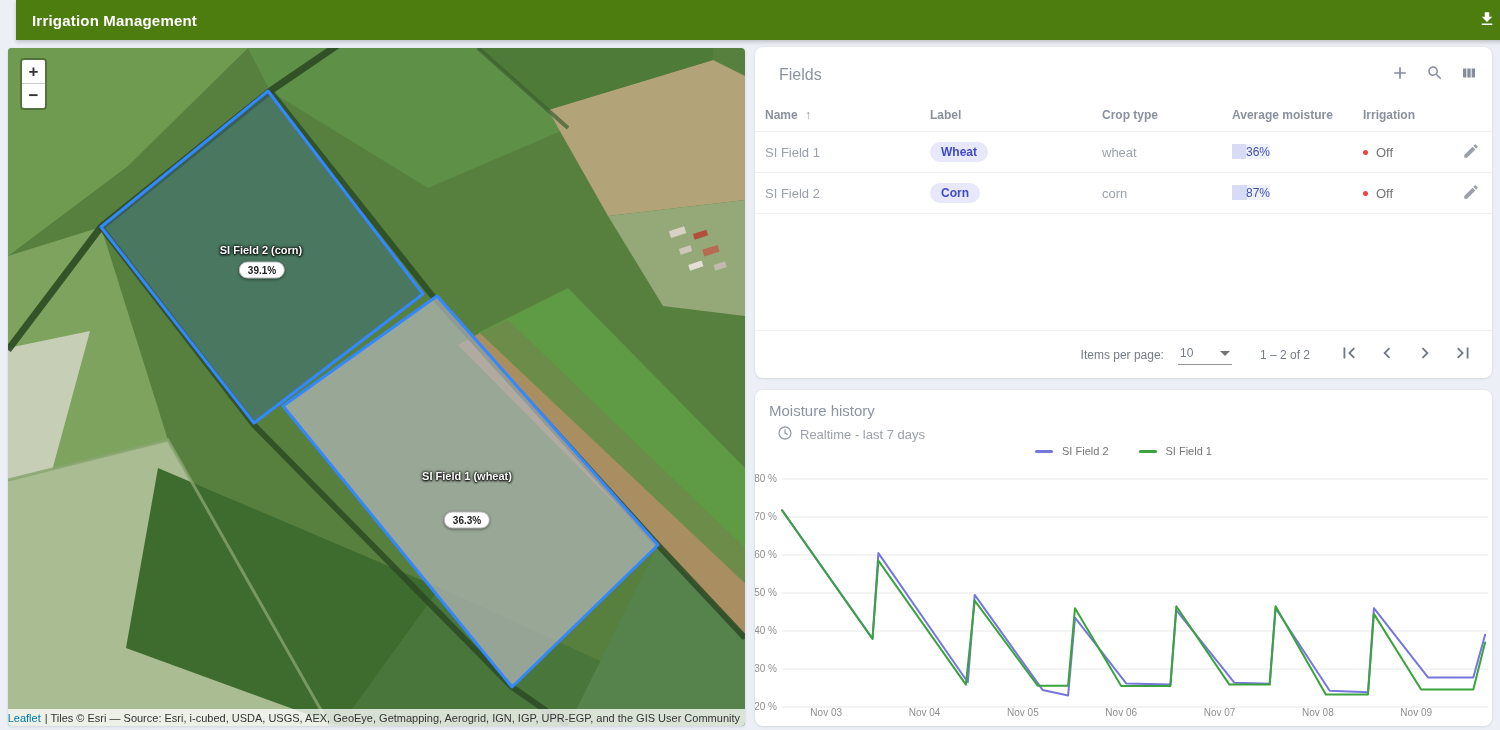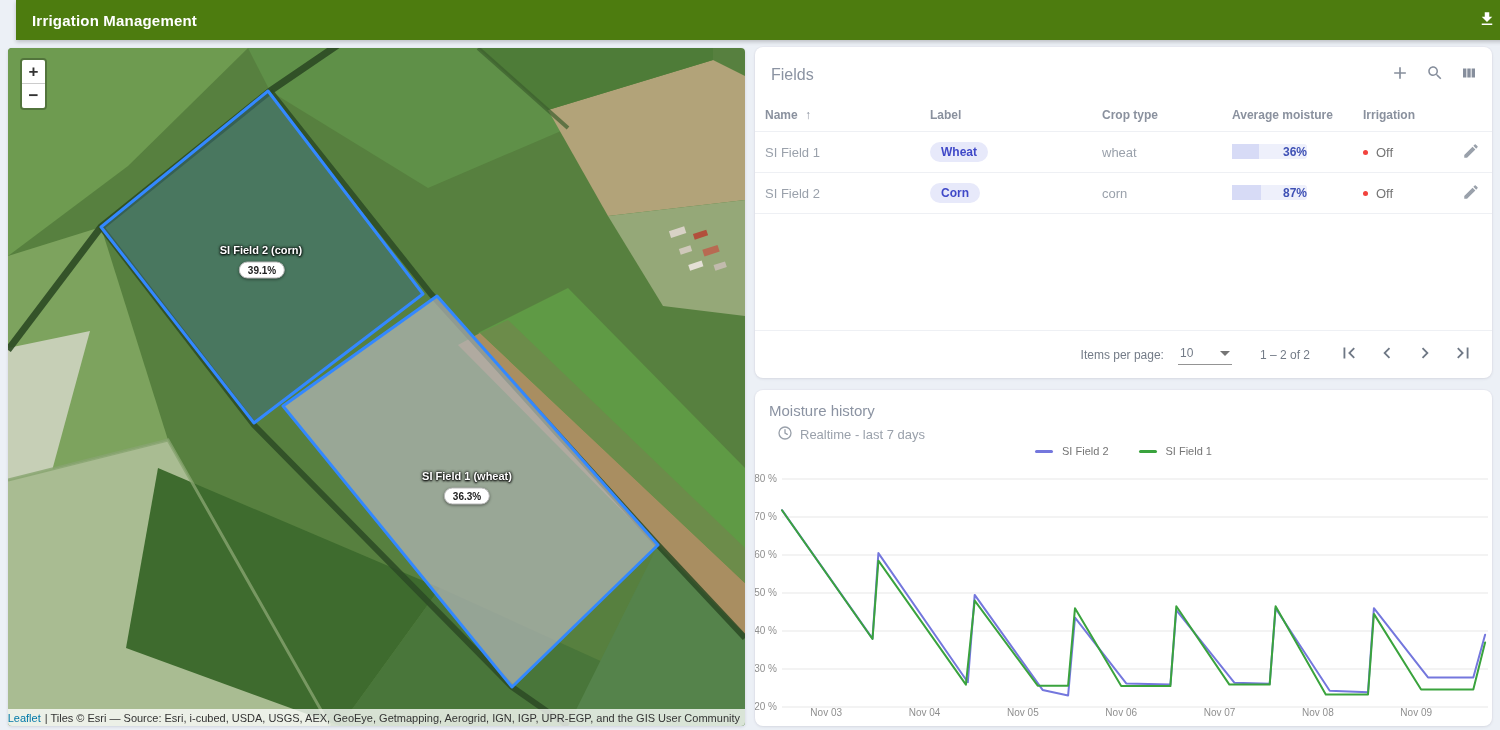--- a/index.html
+++ b/index.html
@@ -35,37 +35,37 @@
   .zoom-btn { display:block; width:100%; height:24px; background:#fff; border:none;
     font-size:17px; font-weight:bold; color:#333; line-height:22px; cursor:pointer; }
   .zoom-btn:first-child { border-bottom:1px solid #ccc; }
   .attribution { position:absolute; right:0; bottom:0; height:17px; z-index:5;
     background:rgba(255,255,255,.78); display:flex; align-items:center; gap:4px;
     padding:0 5px 0 4px; font-size:11px; color:#333; white-space:nowrap; }
   .leaflet-link { color:#0078a8; text-decoration:none; }
 
   
   .fields-card { left:755px; top:47px; width:737px; height:331px; display:flex; flex-direction:column; }
-  .card-head { display:flex; align-items:center; padding:12px 10px 8px 16px; }
+  .card-head { display:flex; align-items:center; padding:12px 10px 8px 24px; }
   .card-title { color:#8b93a2; font-size:16px; }
   .head-icons { margin-left:auto; display:flex; align-items:center; gap:8px; }
   .thead, .trow { display:grid;
     grid-template-columns:165px 172px 130px 131px 95px 1fr;
     align-items:center; padding:0 6px 0 10px; }
   .thead { height:34px; font-size:12px; font-weight:bold; color:#8a919e;
     border-bottom:1px solid #eef0f4; }
   .trow { height:41px; font-size:13px; color:#9aa1ab; border-bottom:1px solid #eef0f4; }
   .sort-arrow { font-size:12px; color:#8a919e; margin-left:4px; }
   .chip { display:inline-block; background:#e7e9fa; color:#4049c8; font-size:12px;
     font-weight:bold; border-radius:11px; padding:4px 11px; line-height:1; }
   .mbar { position:relative; width:74px; height:17px; background:#eef0fb;
     border-radius:3px; overflow:hidden; }
   .mbar-fill { position:absolute; left:0; top:0; bottom:0; background:#d7dbf6; }
-  .mbar-text { position:relative; z-index:1; font-size:12px; font-weight:bold;
-    color:#3f51b5; padding-left:14px; line-height:17px;margin-left:37px; }
+  .mbar-text { position:relative; z-index:1; font-size:12px; font-weight:normal;
+    color:#3f51b5; padding-left:14px; line-height:17px; }
   .irr { display:flex; align-items:center; gap:8px; color:#757575; font-size:13px; }
   .dot { width:5px; height:5px; border-radius:50%; background:#f2433d; }
   .row-actions { display:flex; justify-content:flex-end; gap:10px; padding-right:2px; }
   .spacer { flex:1; }
   .paginator { height:48px; border-top:1px solid #eef0f4; display:flex;
     align-items:center; justify-content:flex-end; gap:14px; padding-right:10px;
     font-size:12px; color:#737b87; }
   .pgsize { display:inline-flex; align-items:center; justify-content:space-between;
     width:54px; border-bottom:1px solid #949494; padding:2px 2px 4px 2px; cursor:pointer; }
   .caret { width:0; height:0; border-left:5px solid transparent;
@@ -135,21 +135,21 @@
       <rect x="700" y="218" width="12" height="6" fill="#c2bbad"></rect>
     </g>
 
     <polygon points="260,43 415,246 246,375 93,179" fill="#3e6f7c" fill-opacity=".52" stroke="#3388ff" stroke-width="3" stroke-linejoin="round"></polygon>
     <polygon points="429,248 650,497 504,639 275,358" fill="#b3b5b8" fill-opacity=".72" stroke="#3388ff" stroke-width="3" stroke-linejoin="round"></polygon>
   </svg>
 
   <div class="map-label" style="left:253px; top:202px;">SI Field 2 (corn)</div>
   <div class="map-pill" style="left:254px; top:222px;">39.1%</div>
   <div class="map-label" style="left:459px; top:428px;">SI Field 1 (wheat)</div>
-  <div class="map-pill" style="left:459px; top:448px;text-align:center;">36.3%</div>
+  <div class="map-pill" style="left:459px; top:472px;text-align:center;">36.3%</div>
 
   <div class="zoom-ctl">
     <button class="zoom-btn">+</button>
     <button class="zoom-btn">−</button>
   </div>
 
   <div class="attribution">
 
     <a class="leaflet-link" href="#">Leaflet</a>
     <span>| Tiles © Esri — Source: Esri, i-cubed, USDA, USGS, AEX, GeoEye, Getmapping, Aerogrid, IGN, IGP, UPR-EGP, and the GIS User Community</span>

